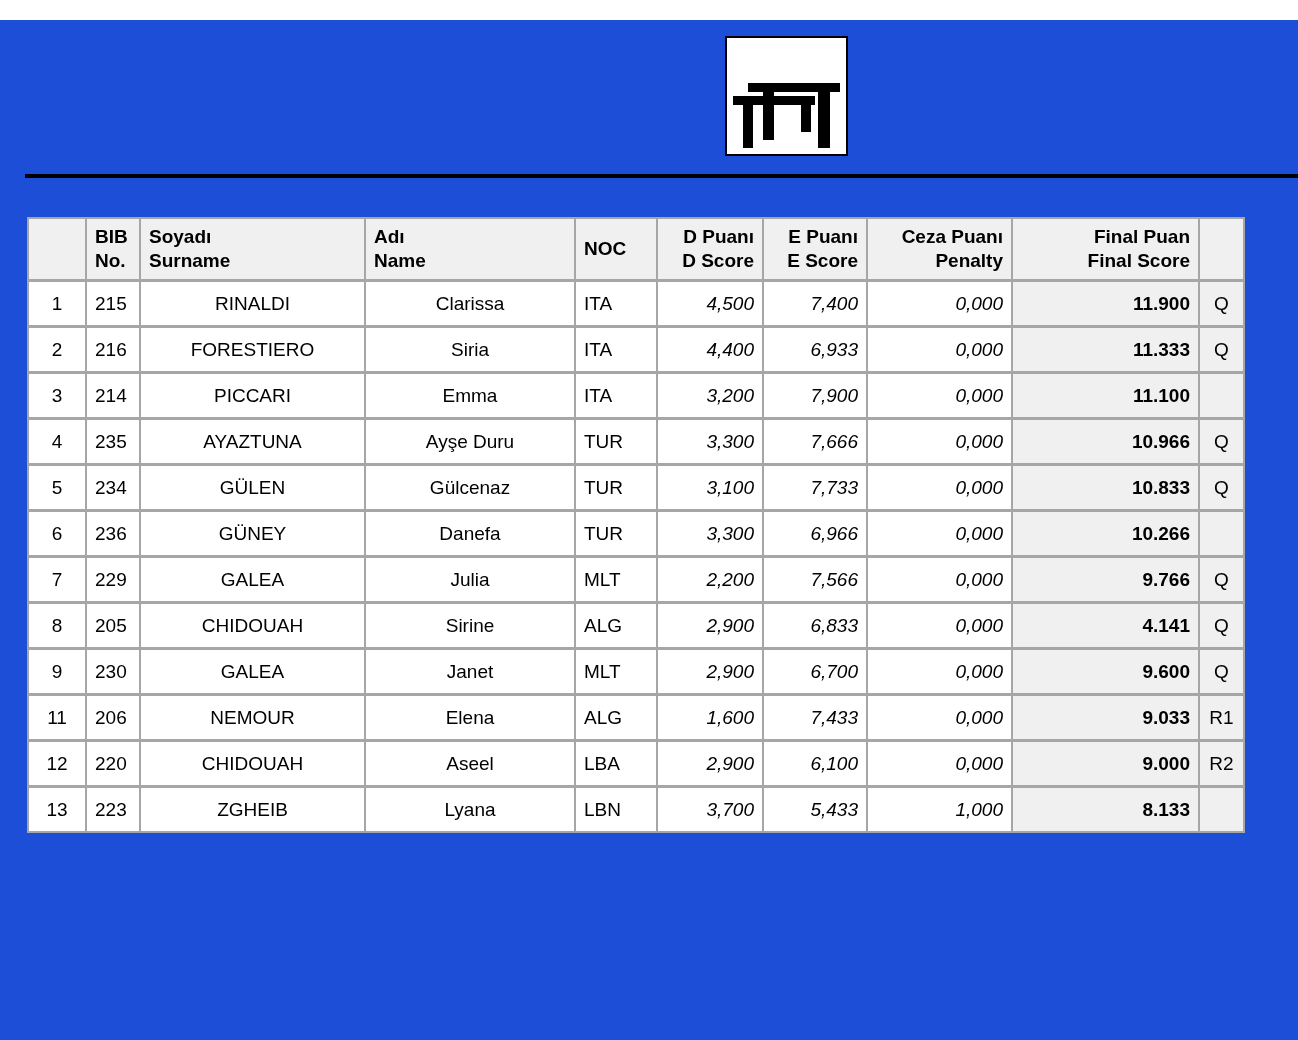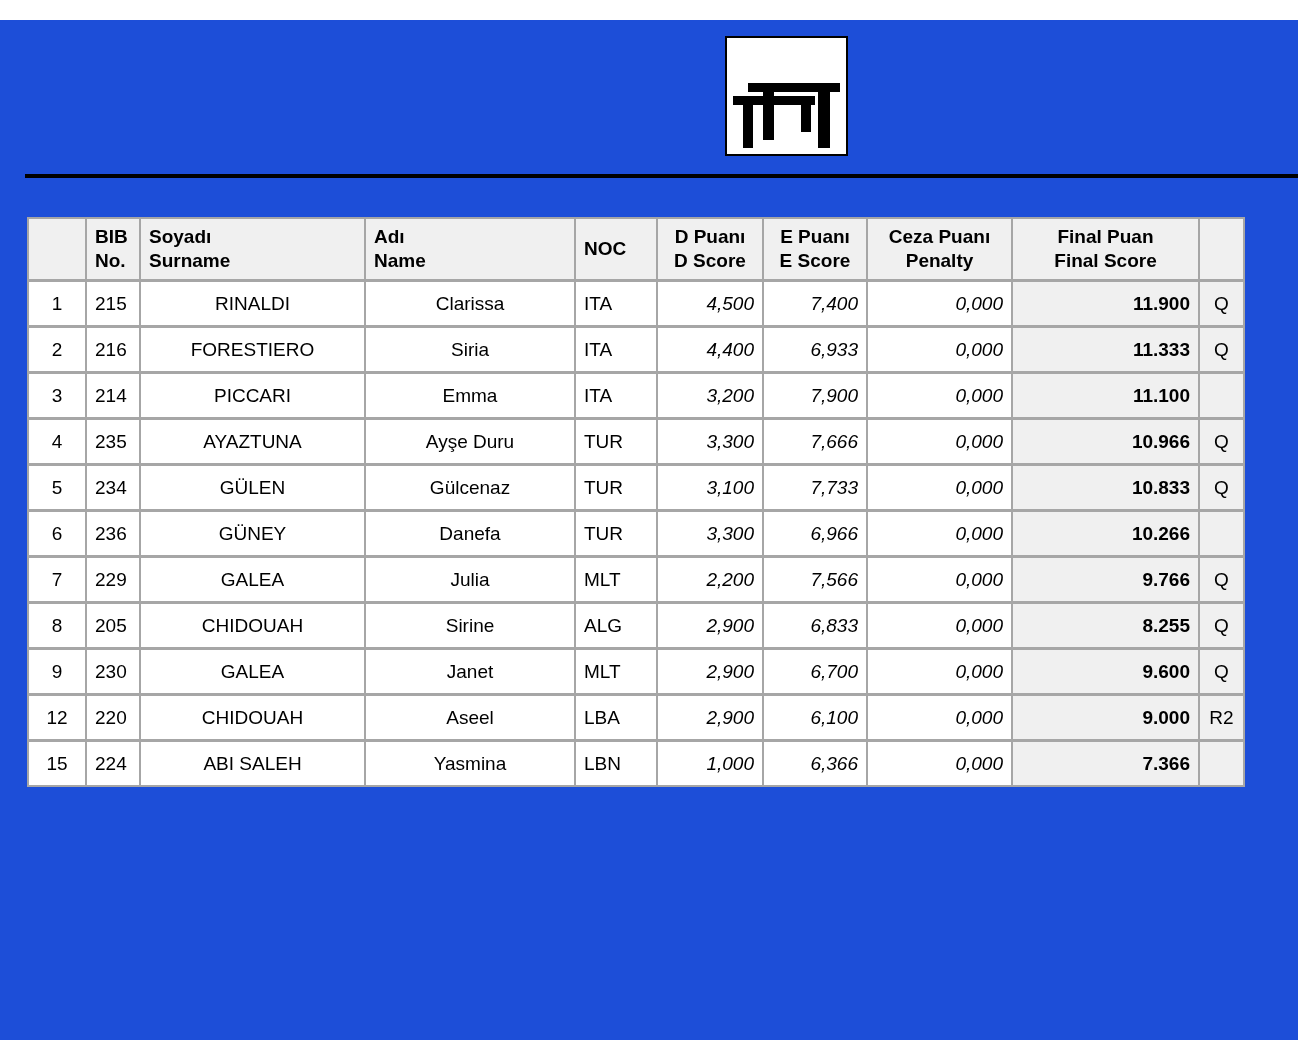--- a/index.html
+++ b/index.html
@@ -51,21 +51,21 @@
     vertical-align: middle;
   }
   .results td { border-top-width: 3px; }
   .results thead th {
     background: #f0f0f0;
     font-weight: bold;
     height: 60px;
     text-align: left;
     line-height: 24px;
   }
-  .results thead th.h-right { text-align: center; }
+  .results thead th.h-right { text-align: right; }
   .results tbody td { height: 43px; background: #ffffff; }
   .c-rank { text-align: center; }
   .c-bib  { text-align: left; }
   .c-sur  { text-align: center; }
   .c-name { text-align: center; }
   .c-noc  { text-align: left; }
   .c-num  { text-align: right; font-style: italic; }
   .c-final {
     text-align: right;
     font-weight: bold;
@@ -231,55 +231,67 @@
   </tr>
         <tr>
     <td class="c-rank">8</td>
     <td class="c-bib">205</td>
     <td class="c-sur">CHIDOUAH</td>
     <td class="c-name">Sirine</td>
     <td class="c-noc">ALG</td>
     <td class="c-num">2,900</td>
     <td class="c-num">6,833</td>
     <td class="c-num">0,000</td>
-    <td class="c-final">8.255</td>
+    <td class="c-final">4.141</td>
     <td class="c-q">Q</td>
   </tr>
         <tr>
     <td class="c-rank">9</td>
     <td class="c-bib">230</td>
     <td class="c-sur">GALEA</td>
     <td class="c-name">Janet</td>
     <td class="c-noc">MLT</td>
     <td class="c-num">2,900</td>
     <td class="c-num">6,700</td>
     <td class="c-num">0,000</td>
     <td class="c-final">9.600</td>
     <td class="c-q">Q</td>
   </tr>
         <tr>
+    <td class="c-rank">11</td>
+    <td class="c-bib">206</td>
+    <td class="c-sur">NEMOUR</td>
+    <td class="c-name">Elena</td>
+    <td class="c-noc">ALG</td>
+    <td class="c-num">1,600</td>
+    <td class="c-num">7,433</td>
+    <td class="c-num">0,000</td>
+    <td class="c-final">9.033</td>
+    <td class="c-q">R1</td>
+  </tr>
+        <tr>
     <td class="c-rank">12</td>
     <td class="c-bib">220</td>
     <td class="c-sur">CHIDOUAH</td>
     <td class="c-name">Aseel</td>
     <td class="c-noc">LBA</td>
     <td class="c-num">2,900</td>
     <td class="c-num">6,100</td>
     <td class="c-num">0,000</td>
     <td class="c-final">9.000</td>
     <td class="c-q">R2</td>
   </tr>
         <tr>
-    <td class="c-rank">15</td>
-    <td class="c-bib">224</td>
-    <td class="c-sur">ABI SALEH</td>
-    <td class="c-name">Yasmina</td>
+    <td class="c-rank">13</td>
+    <td class="c-bib">223</td>
+    <td class="c-sur">ZGHEIB</td>
+    <td class="c-name">Lyana</td>
     <td class="c-noc">LBN</td>
+    <td class="c-num">3,700</td>
+    <td class="c-num">5,433</td>
     <td class="c-num">1,000</td>
-    <td class="c-num">6,366</td>
-    <td class="c-num">0,000</td>
-    <td class="c-final">7.366</td>
+    <td class="c-final">8.133</td>
     <td class="c-q"></td>
   </tr>
       </tbody>
   </table>
 
 </div>
 
 </body></html>

